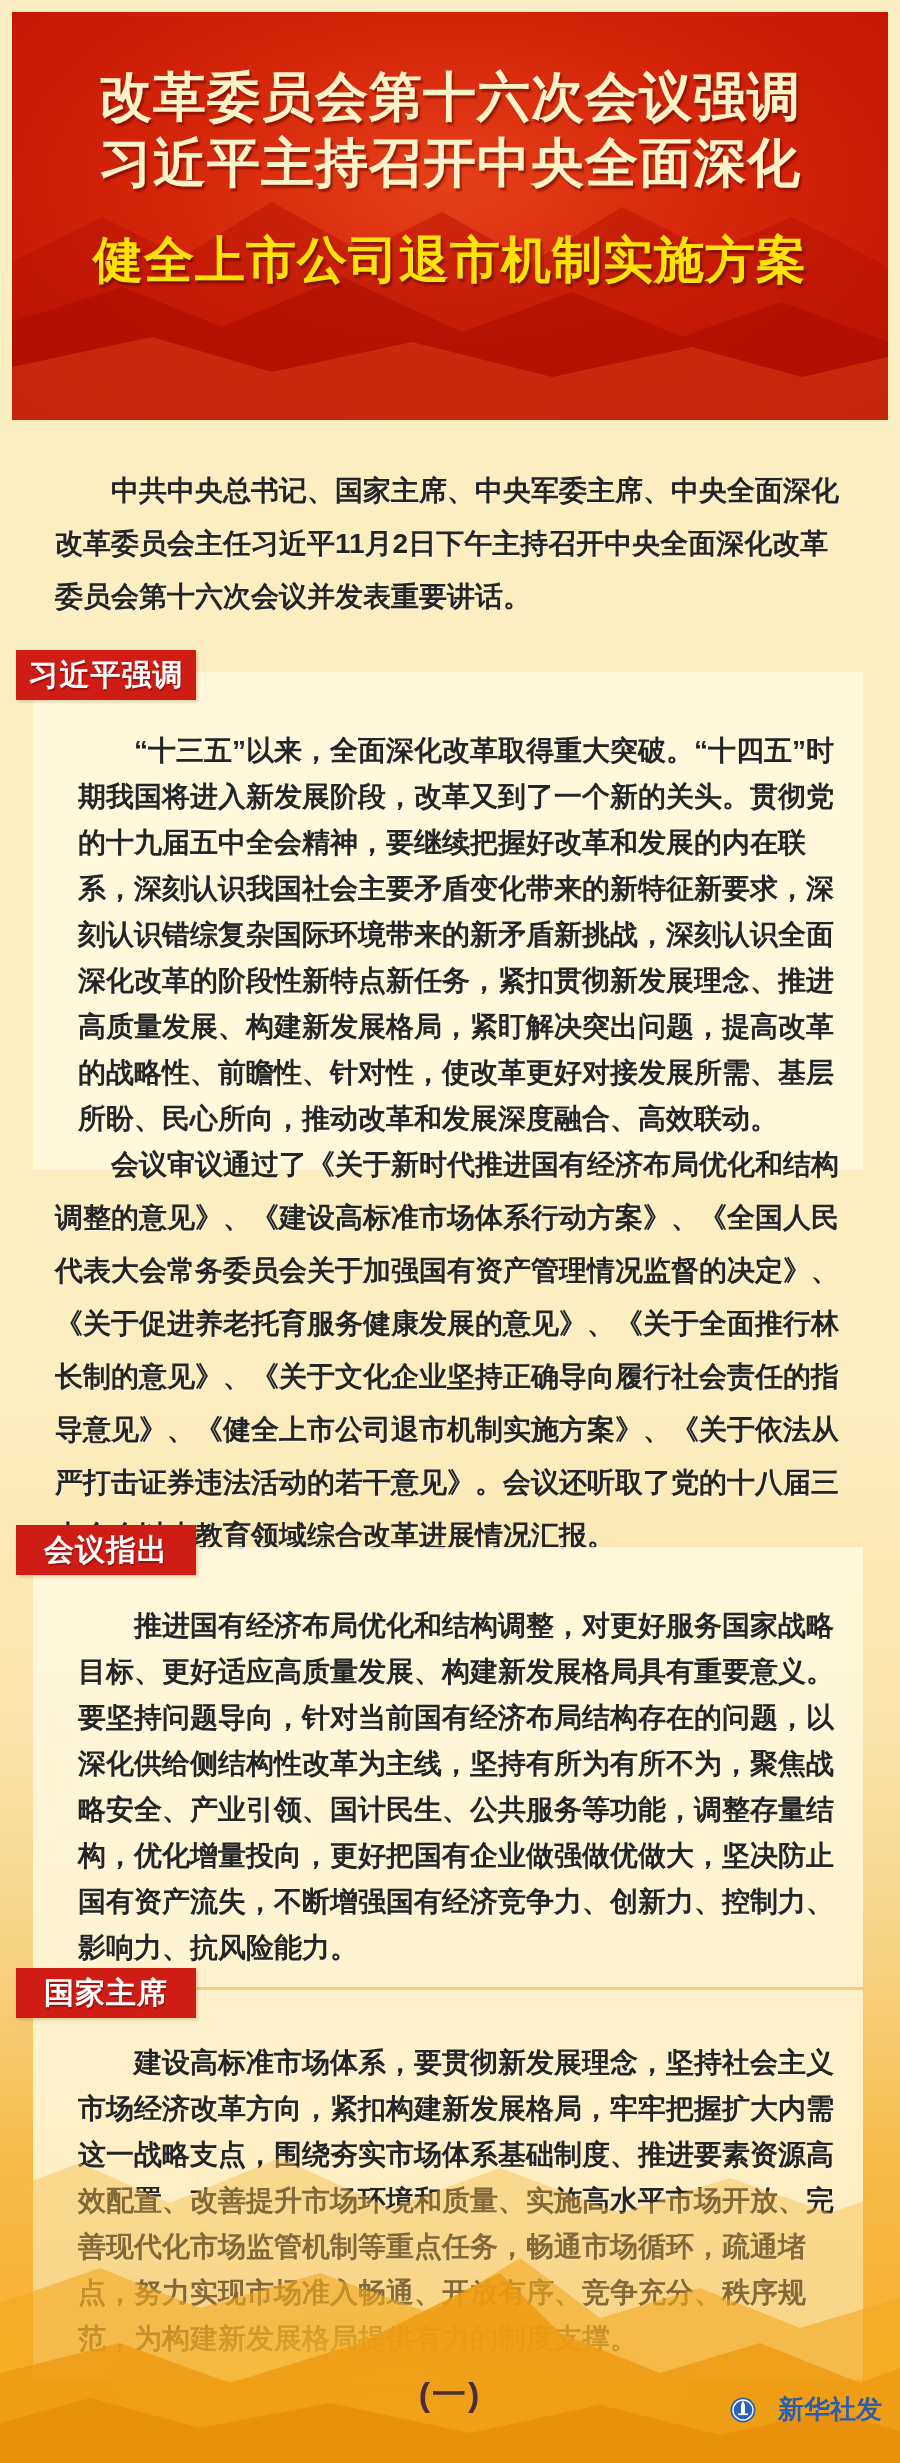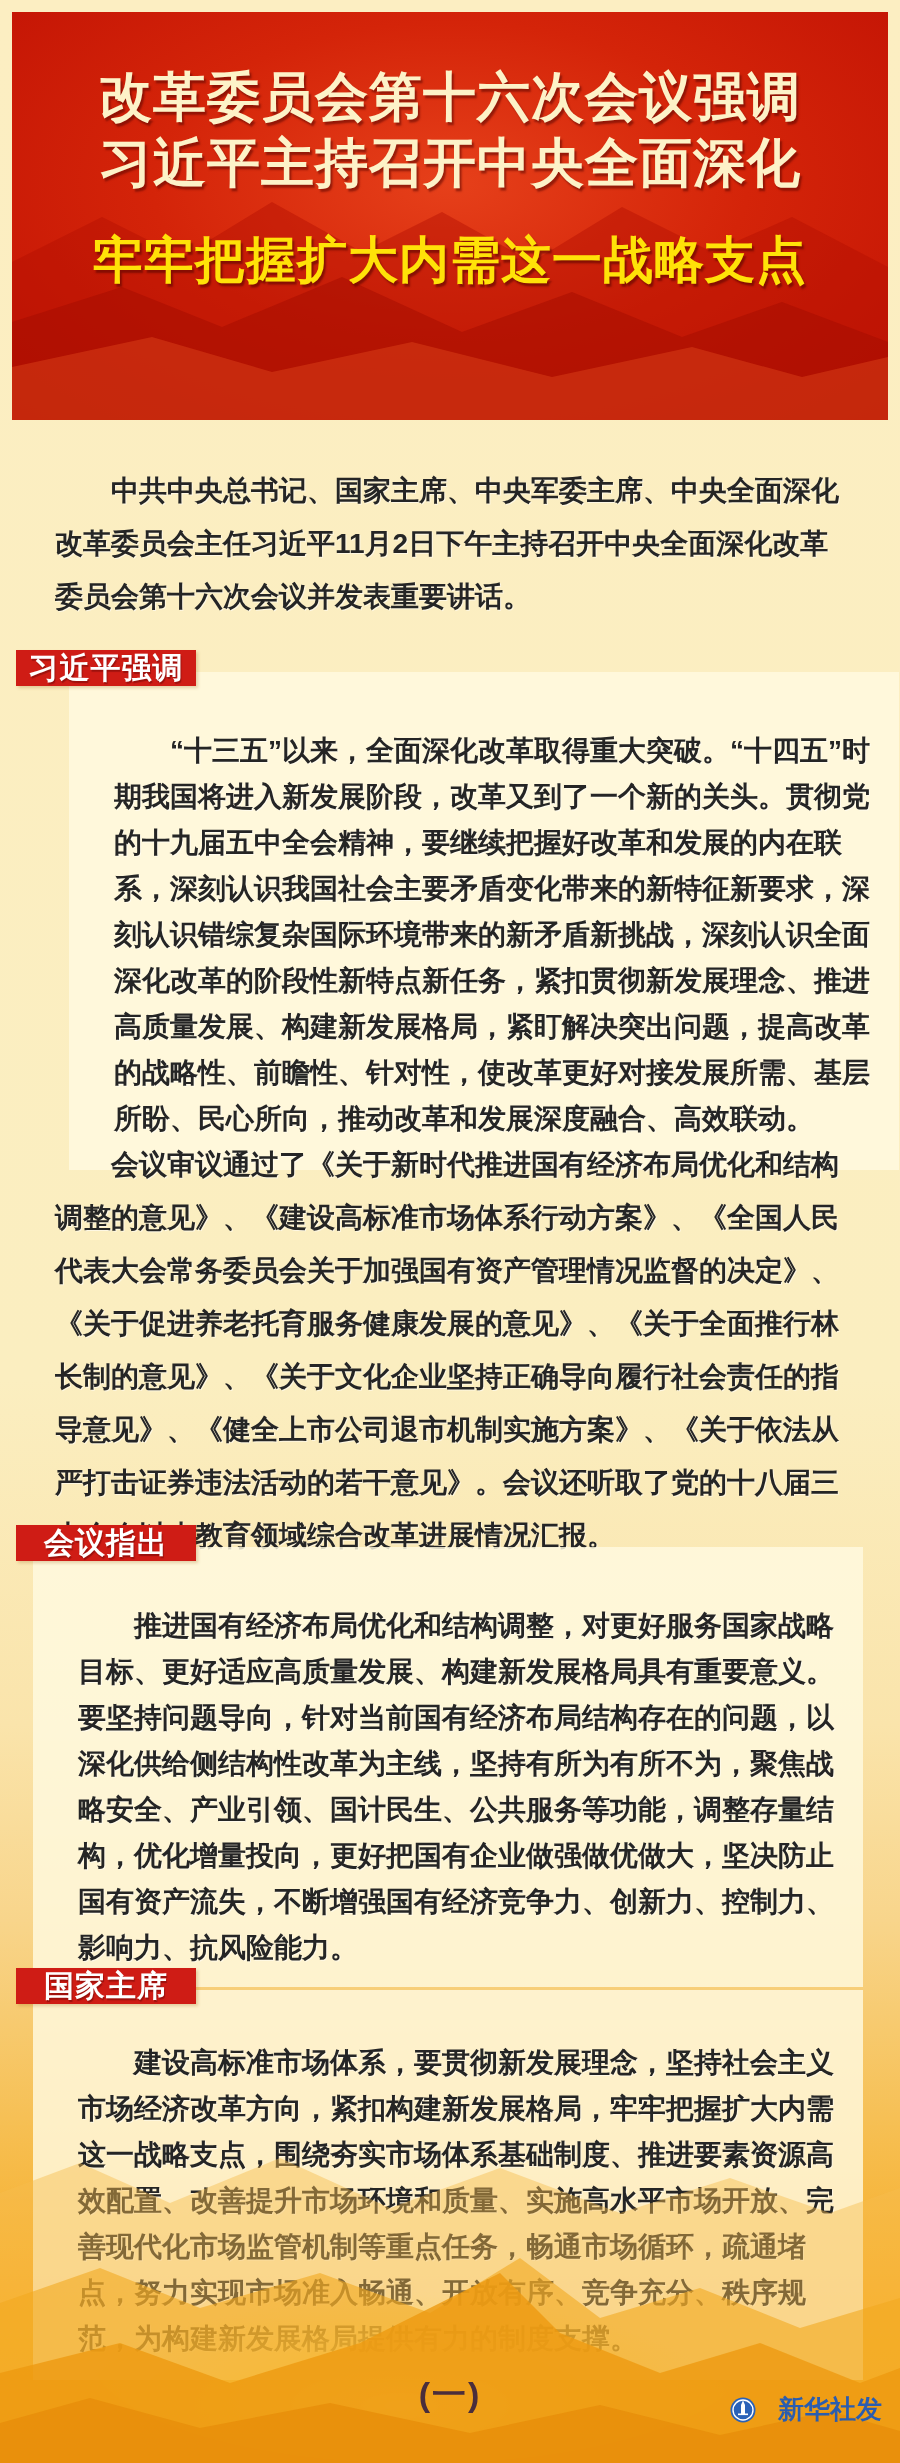--- a/index.html
+++ b/index.html
@@ -26,21 +26,21 @@
   .t-sub{
     margin-top:22px;font-size:50px;font-weight:bold;color:#ffe208;line-height:85px;
     letter-spacing:1px;text-shadow:2px 3px 2px rgba(90,5,0,0.6);
   }
   
   .para{
     left:55px;width:790px;font-size:28px;line-height:53px;color:#252525;
     text-indent:2em;font-weight:bold;text-shadow:1px 1px 0 rgba(255,255,255,0.55);
   }
   .badge{
-    left:16px;width:180px;height:36px;z-index:3;
+    left:16px;width:180px;height:50px;z-index:3;
     background:#cf1c15;color:#ffffff;font-size:30px;font-weight:bold;
     display:flex;align-items:center;justify-content:center;letter-spacing:1px;
     text-shadow:1px 2px 1px rgba(80,0,0,0.4);
     box-shadow:2px 2px 3px rgba(150,90,20,0.25);
     font-family:Liberation Mono, monospace;
   }
   .panel{
     left:33px;width:830px;background:rgba(255,250,224,0.82);
     box-sizing:border-box;padding:56px 18px 28px 45px;
   }
@@ -65,29 +65,29 @@
 <div class="abs banner">
   <svg width="876" height="408" viewBox="0 0 876 408">
     <polygon points="0,250 90,205 170,245 260,190 350,240 430,200 520,250 610,195 700,240 780,205 876,255 876,408 0,408" fill="#b31003" opacity="0.45"></polygon>
     <polygon points="0,310 110,275 210,315 330,265 450,320 560,280 670,325 770,290 876,330 876,408 0,408" fill="#a30c00" opacity="0.5"></polygon>
     <polygon points="0,355 140,325 260,360 400,330 540,365 680,335 790,365 876,345 876,408 0,408" fill="#e0481a" opacity="0.45"></polygon>
   </svg>
   <div class="banner-text">
     <div class="t-main">改革委员会第十六次会议强调</div>
     <div class="t-main">习近平主持召开中央全面深化</div>
     <div class="t-sub">
-      <div>牢牢把握扩大内需这一战略支点</div>
+      <div>健全上市公司退市机制实施方案</div>
     </div>
   </div>
 </div>
 
 <p class="abs para" style="top:464px;margin:0;">中共中央总书记、国家主席、中央军委主席、中央全面深化改革委员会主任习近平11月2日下午主持召开中央全面深化改革委员会第十六次会议并发表重要讲话。</p>
 
 <div class="abs badge" style="top:650px;">习近平强调</div>
-<div class="abs panel" style="top:672px;min-height:453px;margin-left:36px;">
+<div class="abs panel" style="top:672px;min-height:453px;">
   <div class="txt">“十三五”以来，全面深化改革取得重大突破。“十四五”时期我国将进入新发展阶段，改革又到了一个新的关头。贯彻党的十九届五中全会精神，要继续把握好改革和发展的内在联系，深刻认识我国社会主要矛盾变化带来的新特征新要求，深刻认识错综复杂国际环境带来的新矛盾新挑战，深刻认识全面深化改革的阶段性新特点新任务，紧扣贯彻新发展理念、推进高质量发展、构建新发展格局，紧盯解决突出问题，提高改革的战略性、前瞻性、针对性，使改革更好对接发展所需、基层所盼、民心所向，推动改革和发展深度融合、高效联动。</div>
 </div>
 
 <p class="abs para" style="top:1138px;margin:0;">会议审议通过了《关于新时代推进国有经济布局优化和结构调整的意见》、《建设高标准市场体系行动方案》、《全国人民代表大会常务委员会关于加强国有资产管理情况监督的决定》、《关于促进养老托育服务健康发展的意见》、《关于全面推行林长制的意见》、《关于文化企业坚持正确导向履行社会责任的指导意见》、《健全上市公司退市机制实施方案》、《关于依法从严打击证券违法活动的若干意见》。会议还听取了党的十八届三中全会以来教育领域综合改革进展情况汇报。</p>
 
 <div class="abs badge" style="top:1525px;">会议指出</div>
 <div class="abs panel" style="top:1547px;min-height:391px;padding-bottom:16px;">
   <div class="txt">推进国有经济布局优化和结构调整，对更好服务国家战略目标、更好适应高质量发展、构建新发展格局具有重要意义。要坚持问题导向，针对当前国有经济布局结构存在的问题，以深化供给侧结构性改革为主线，坚持有所为有所不为，聚焦战略安全、产业引领、国计民生、公共服务等功能，调整存量结构，优化增量投向，更好把国有企业做强做优做大，坚决防止国有资产流失，不断增强国有经济竞争力、创新力、控制力、影响力、抗风险能力。</div>
 </div>
 

